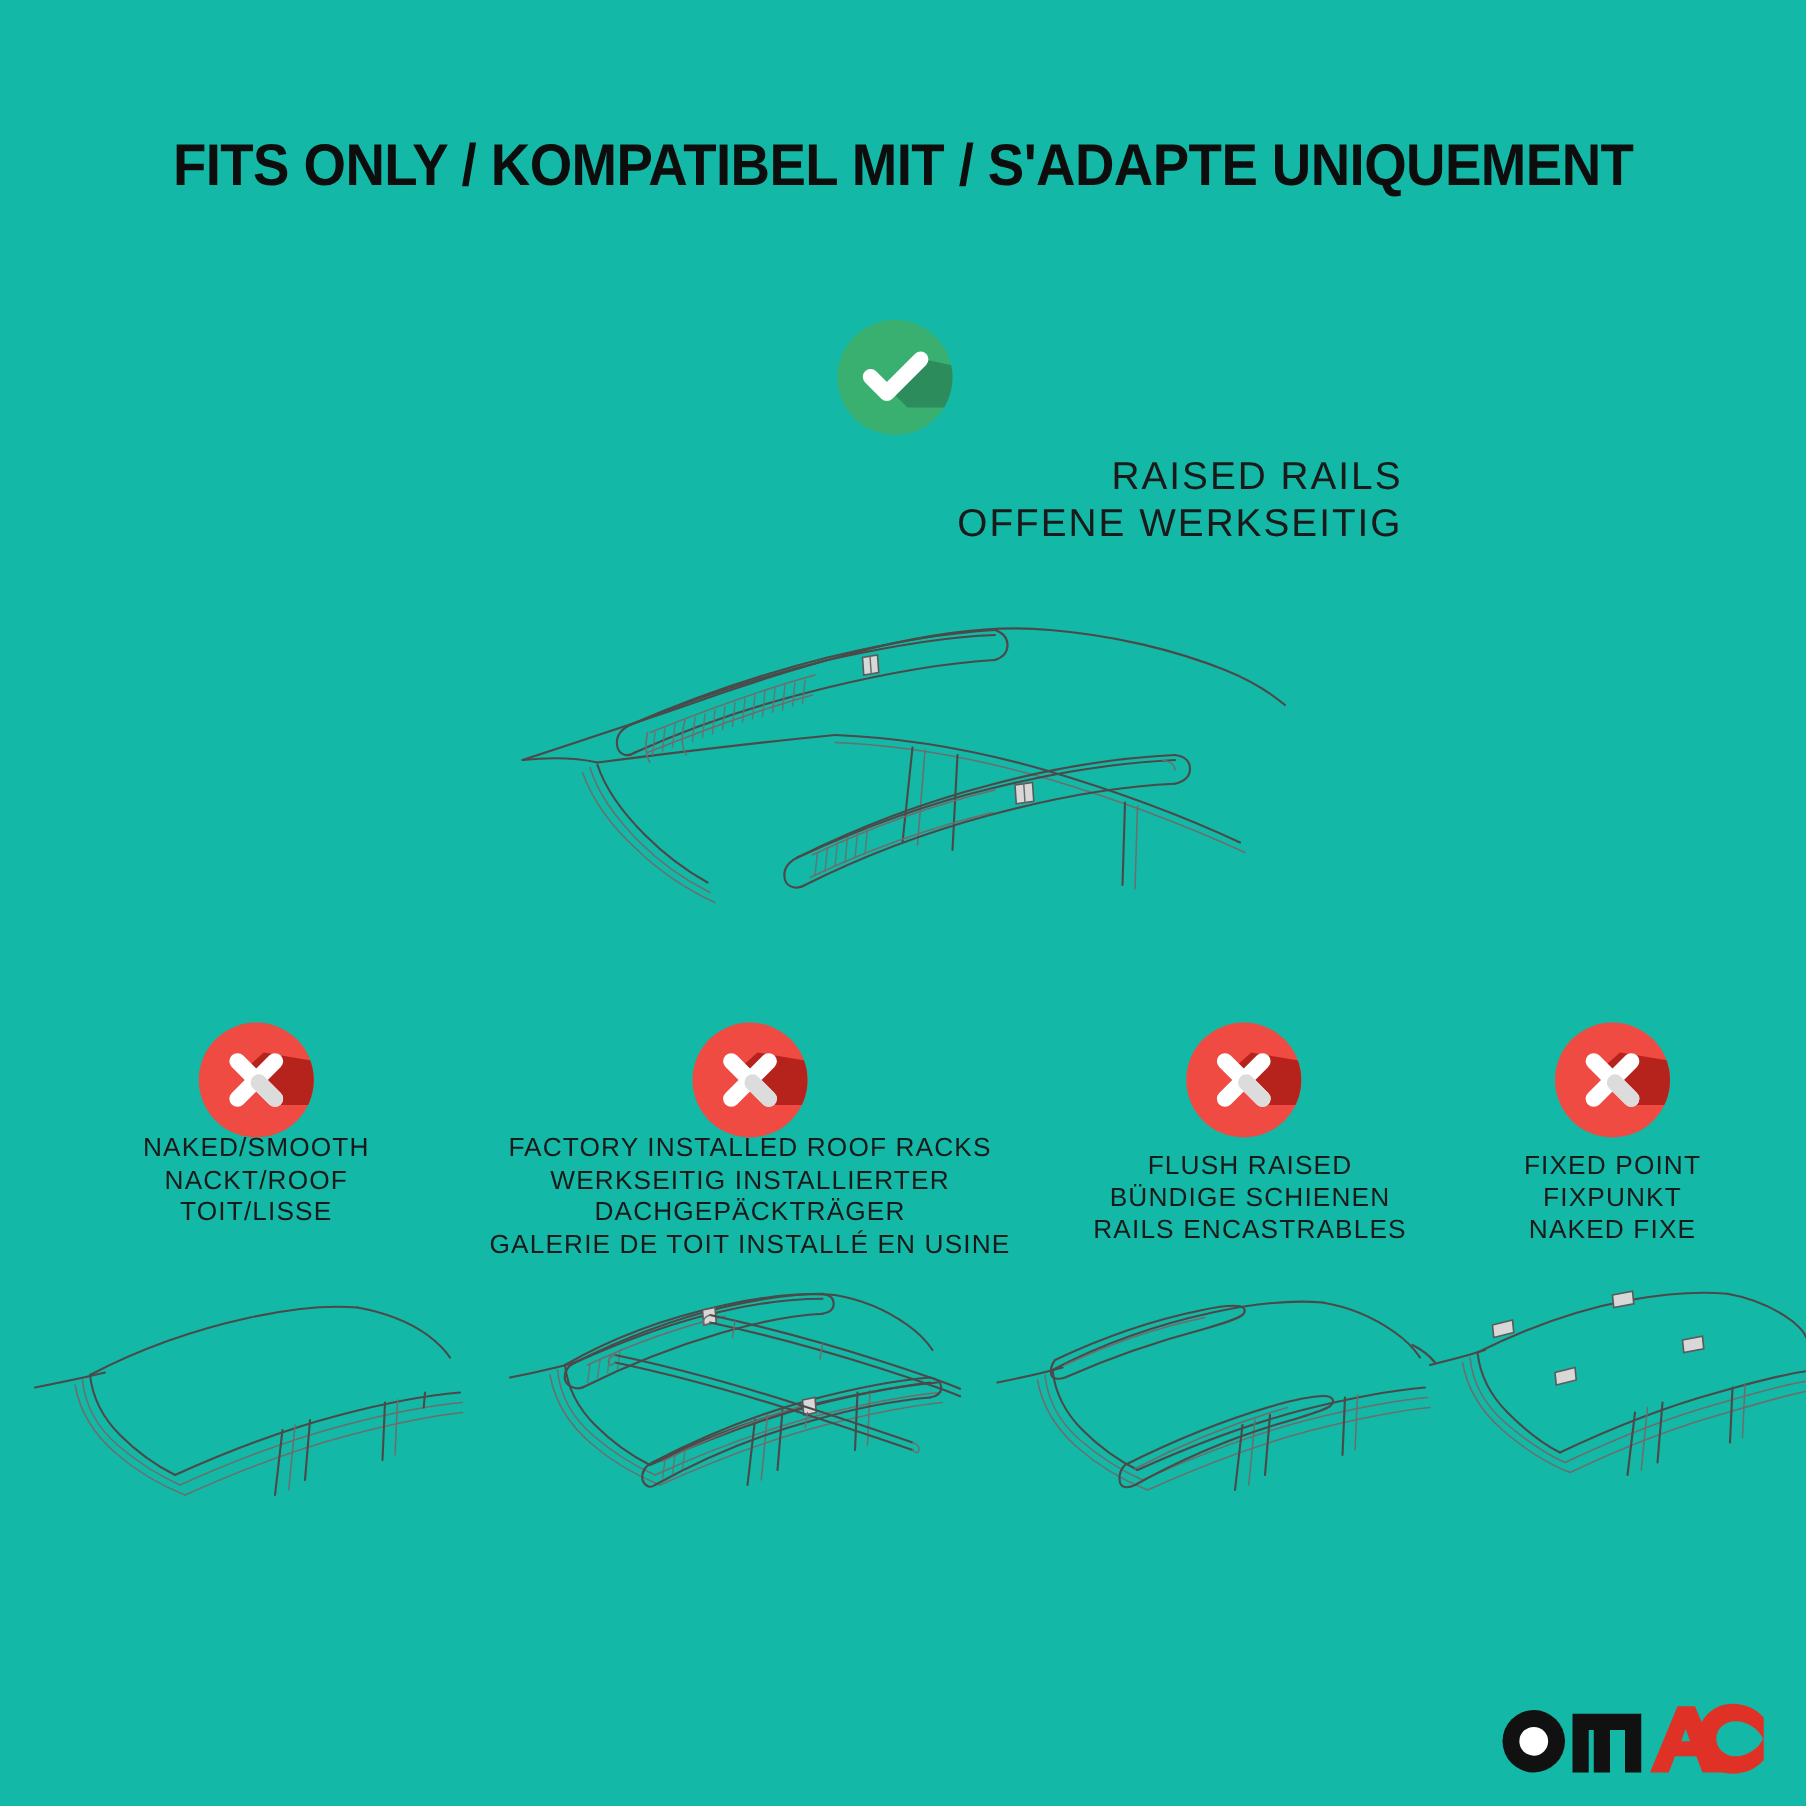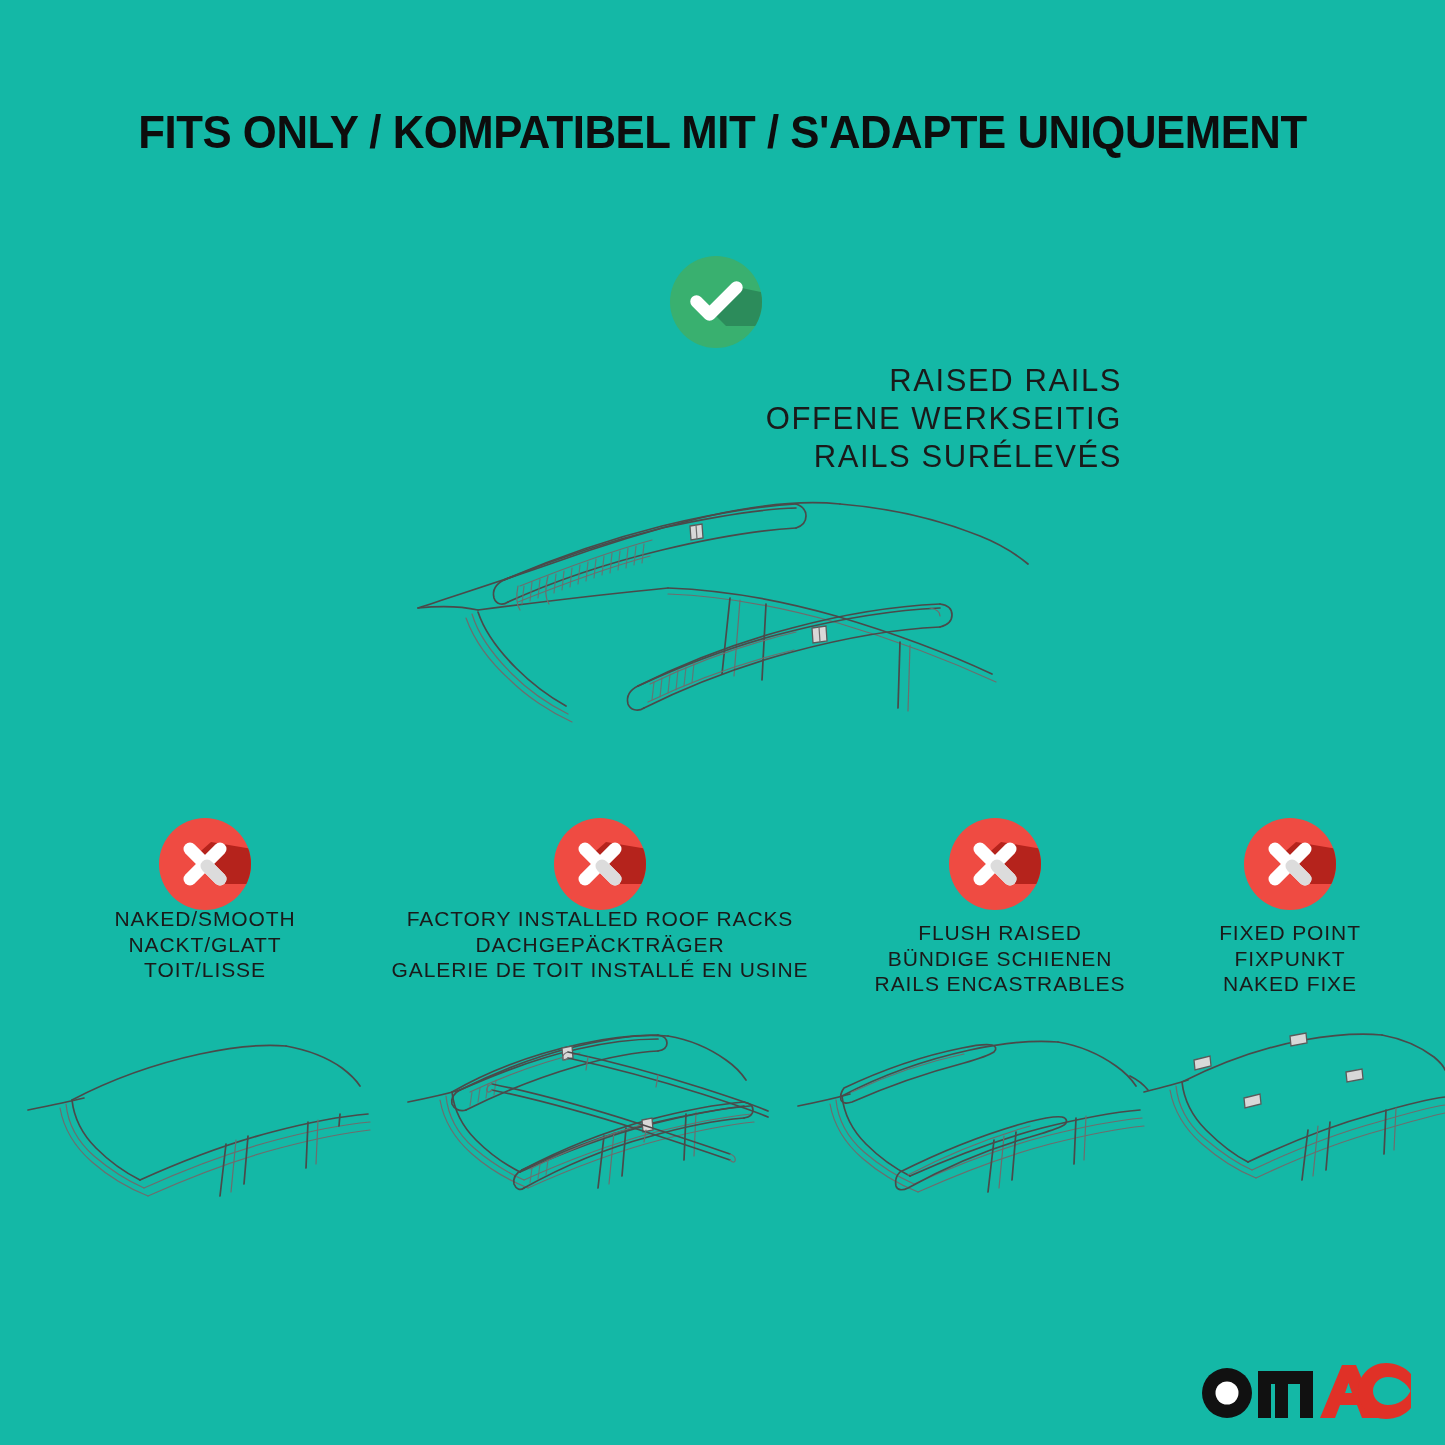--- a/index.html
+++ b/index.html
@@ -132,21 +132,20 @@
       <g clip-path="url(#okclip)">
         <path d="M38 52 L56 70 L100 70 L100 38 L62 30 Z" fill="#2c8c5b"></path>
       </g>
       <path d="M26.5 45.5 L39.5 58.5 L66.5 31.5" fill="none" stroke="#ffffff" stroke-width="12.5" stroke-linecap="round" stroke-linejoin="round"></path>
     </svg>
   </div>
 
   <div class="label-block main-label">
     <span class="ln">RAISED RAILS</span>
     <span class="ln">OFFENE WERKSEITIG</span>
-    <span class="ln">RAILS SURÉLEVÉS</span>
   </div>
 
   <div class="main-art">
     <svg width="640" height="300" viewBox="0 0 640 300">
 
       <path class="stroke" d="M18 118 C60 104 110 88 150 74 C200 56 252 40 300 28 C350 16 400 10 440 14"></path>
       <path class="stroke" d="M18 118 C38 116 60 116 78 120"></path>
 
       <path class="stroke" d="M78 120 C140 112 205 104 268 98"></path>
 
@@ -233,21 +232,21 @@
       </g>
       <g stroke-linecap="round" stroke-width="13" fill="none">
         <path d="M31 31 L61 61" stroke="#ffffff"></path>
         <path d="M61 31 L31 61" stroke="#ffffff"></path>
         <path d="M48 48 L61 61" stroke="#dcdcdc"></path>
       </g>
     </svg>
   </div>
   <div class="label-block col-label" style="left:35px; top:906px; width:340px;">
     <span class="ln">NAKED/SMOOTH</span>
-    <span class="ln">NACKT/GLATT</span>
+    <span class="ln">NACKT/ROOF</span>
     <span class="ln">TOIT/LISSE</span>
   </div>
   <div class="col-art" style="left:20px; top:1022px; width:350px; height:225px;">
     <svg width="350" height="225" viewBox="0 0 350 225">
       <path class="stroke" d="M8 88 C28 84 48 80 64 76"></path>
       <path class="stroke" d="M52 78 C90 58 134 42 180 32 C212 25 242 22 266 24"></path>
       <path class="stroke" d="M266 24 C288 28 308 36 322 46 C330 52 336 58 340 64"></path>
       <path class="stroke" d="M52 78 C54 96 62 112 76 126 C88 138 104 150 120 158"></path>
       <path class="stroke-thin" d="M46 82 C48 102 58 120 74 134 C88 146 106 158 124 166"></path>
       <path class="stroke-thin" d="M40 86 C44 108 56 126 72 140 C88 154 108 166 128 174"></path>
@@ -278,20 +277,21 @@
       </g>
       <g stroke-linecap="round" stroke-width="13" fill="none">
         <path d="M31 31 L61 61" stroke="#ffffff"></path>
         <path d="M61 31 L31 61" stroke="#ffffff"></path>
         <path d="M48 48 L61 61" stroke="#dcdcdc"></path>
       </g>
     </svg>
   </div>
   <div class="label-block col-label" style="left:370px; top:906px; width:460px;">
     <span class="ln">FACTORY INSTALLED ROOF RACKS</span>
+    <span class="ln">WERKSEITIG INSTALLIERTER</span>
     <span class="ln">DACHGEPÄCKTRÄGER</span>
     <span class="ln">GALERIE DE TOIT INSTALLÉ EN USINE</span>
   </div>
   <div class="col-art" style="left:400px; top:1012px; width:370px; height:235px;">
     <svg width="370" height="235" viewBox="0 0 370 235">
 
       <path class="stroke" d="M8 90 C28 86 46 82 60 78"></path>
       <path class="stroke" d="M52 80 C90 58 134 42 180 32 C212 25 244 22 268 24"></path>
       <path class="stroke" d="M268 24 C292 28 312 38 326 48 C336 55 342 62 346 68"></path>
       <path class="stroke" d="M52 80 C54 98 62 114 76 128 C88 140 104 152 120 160"></path>

